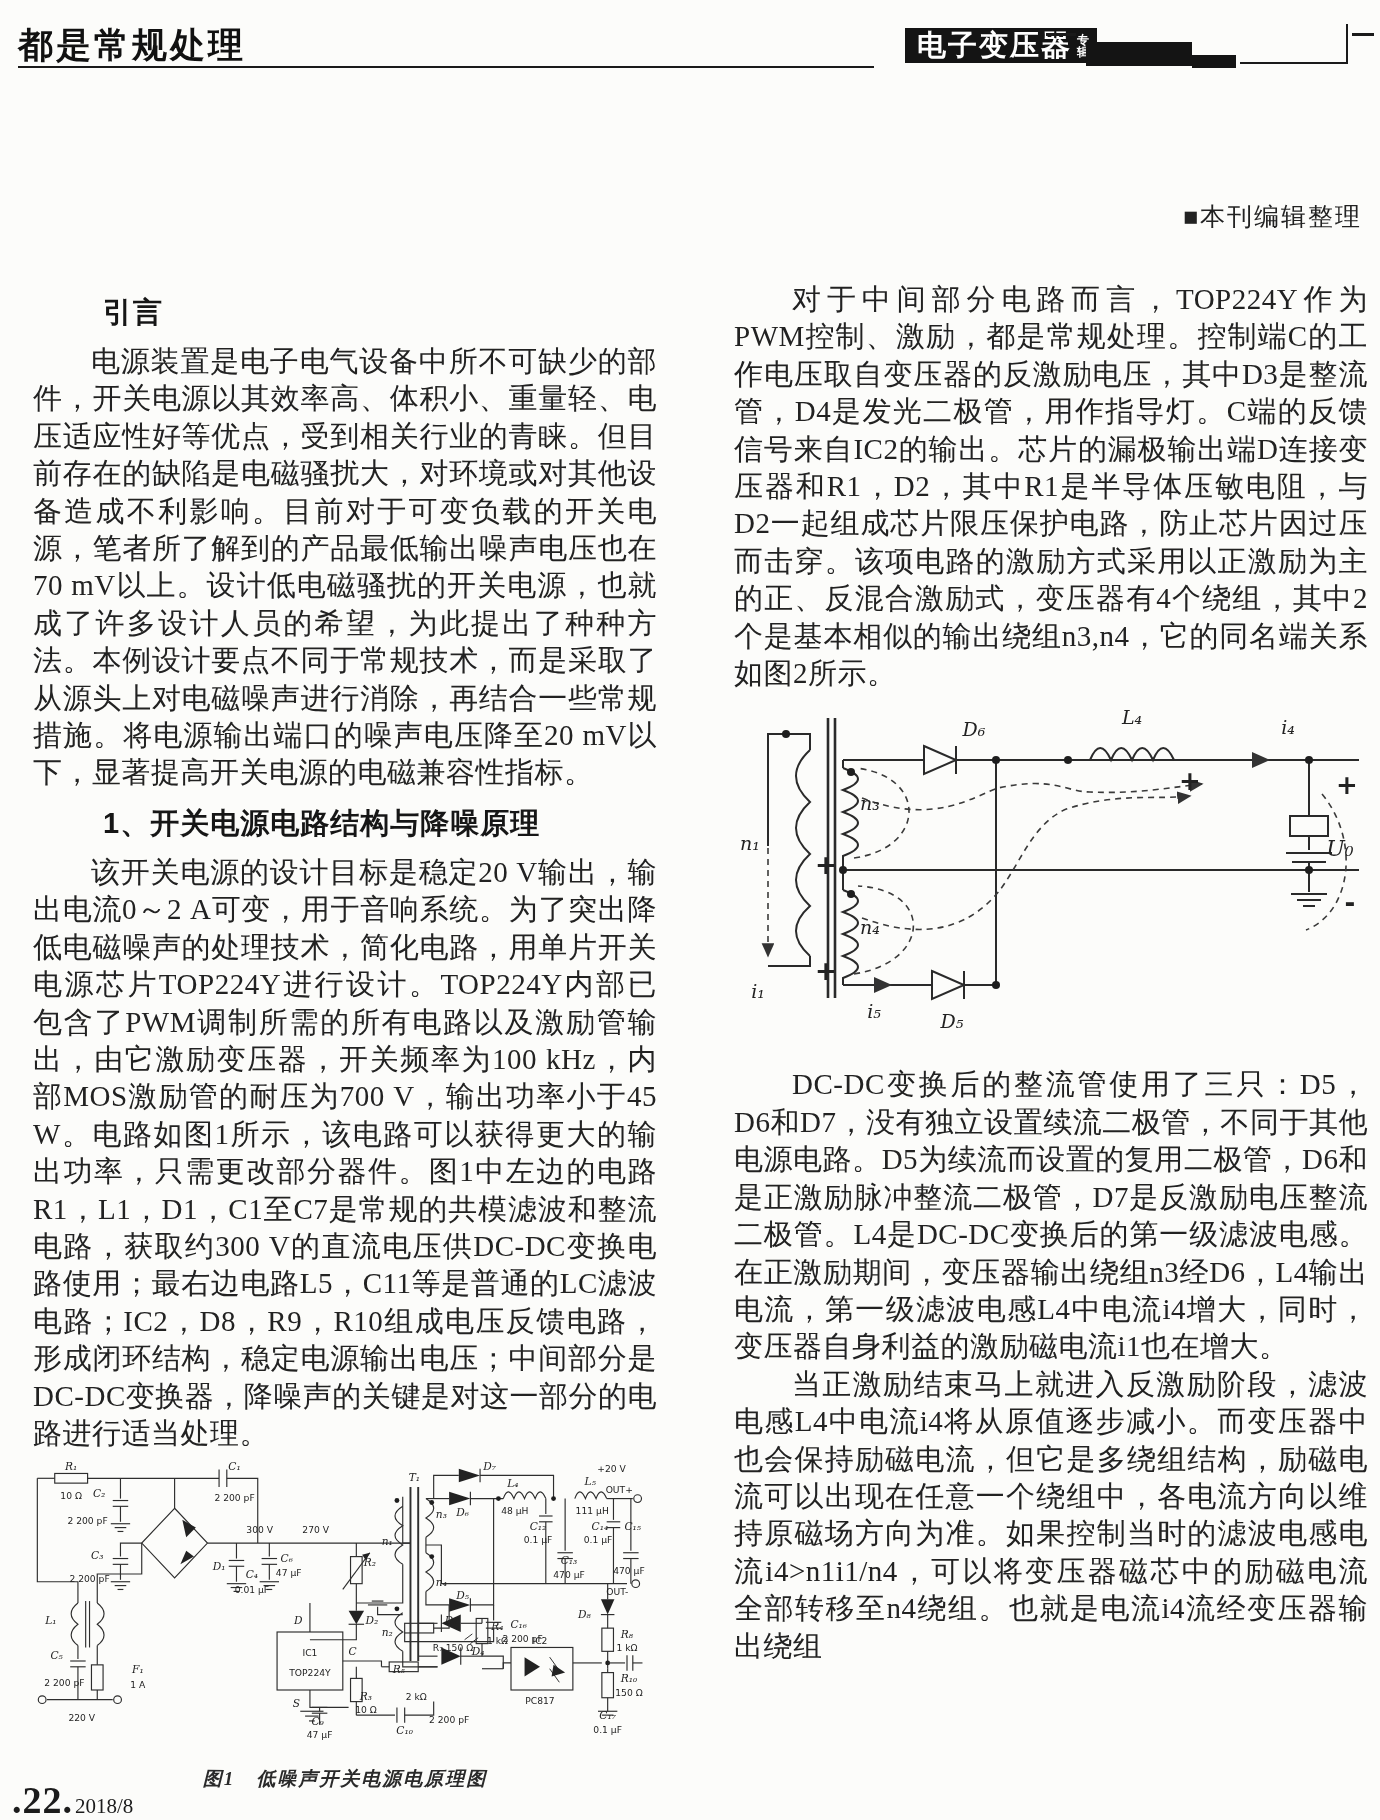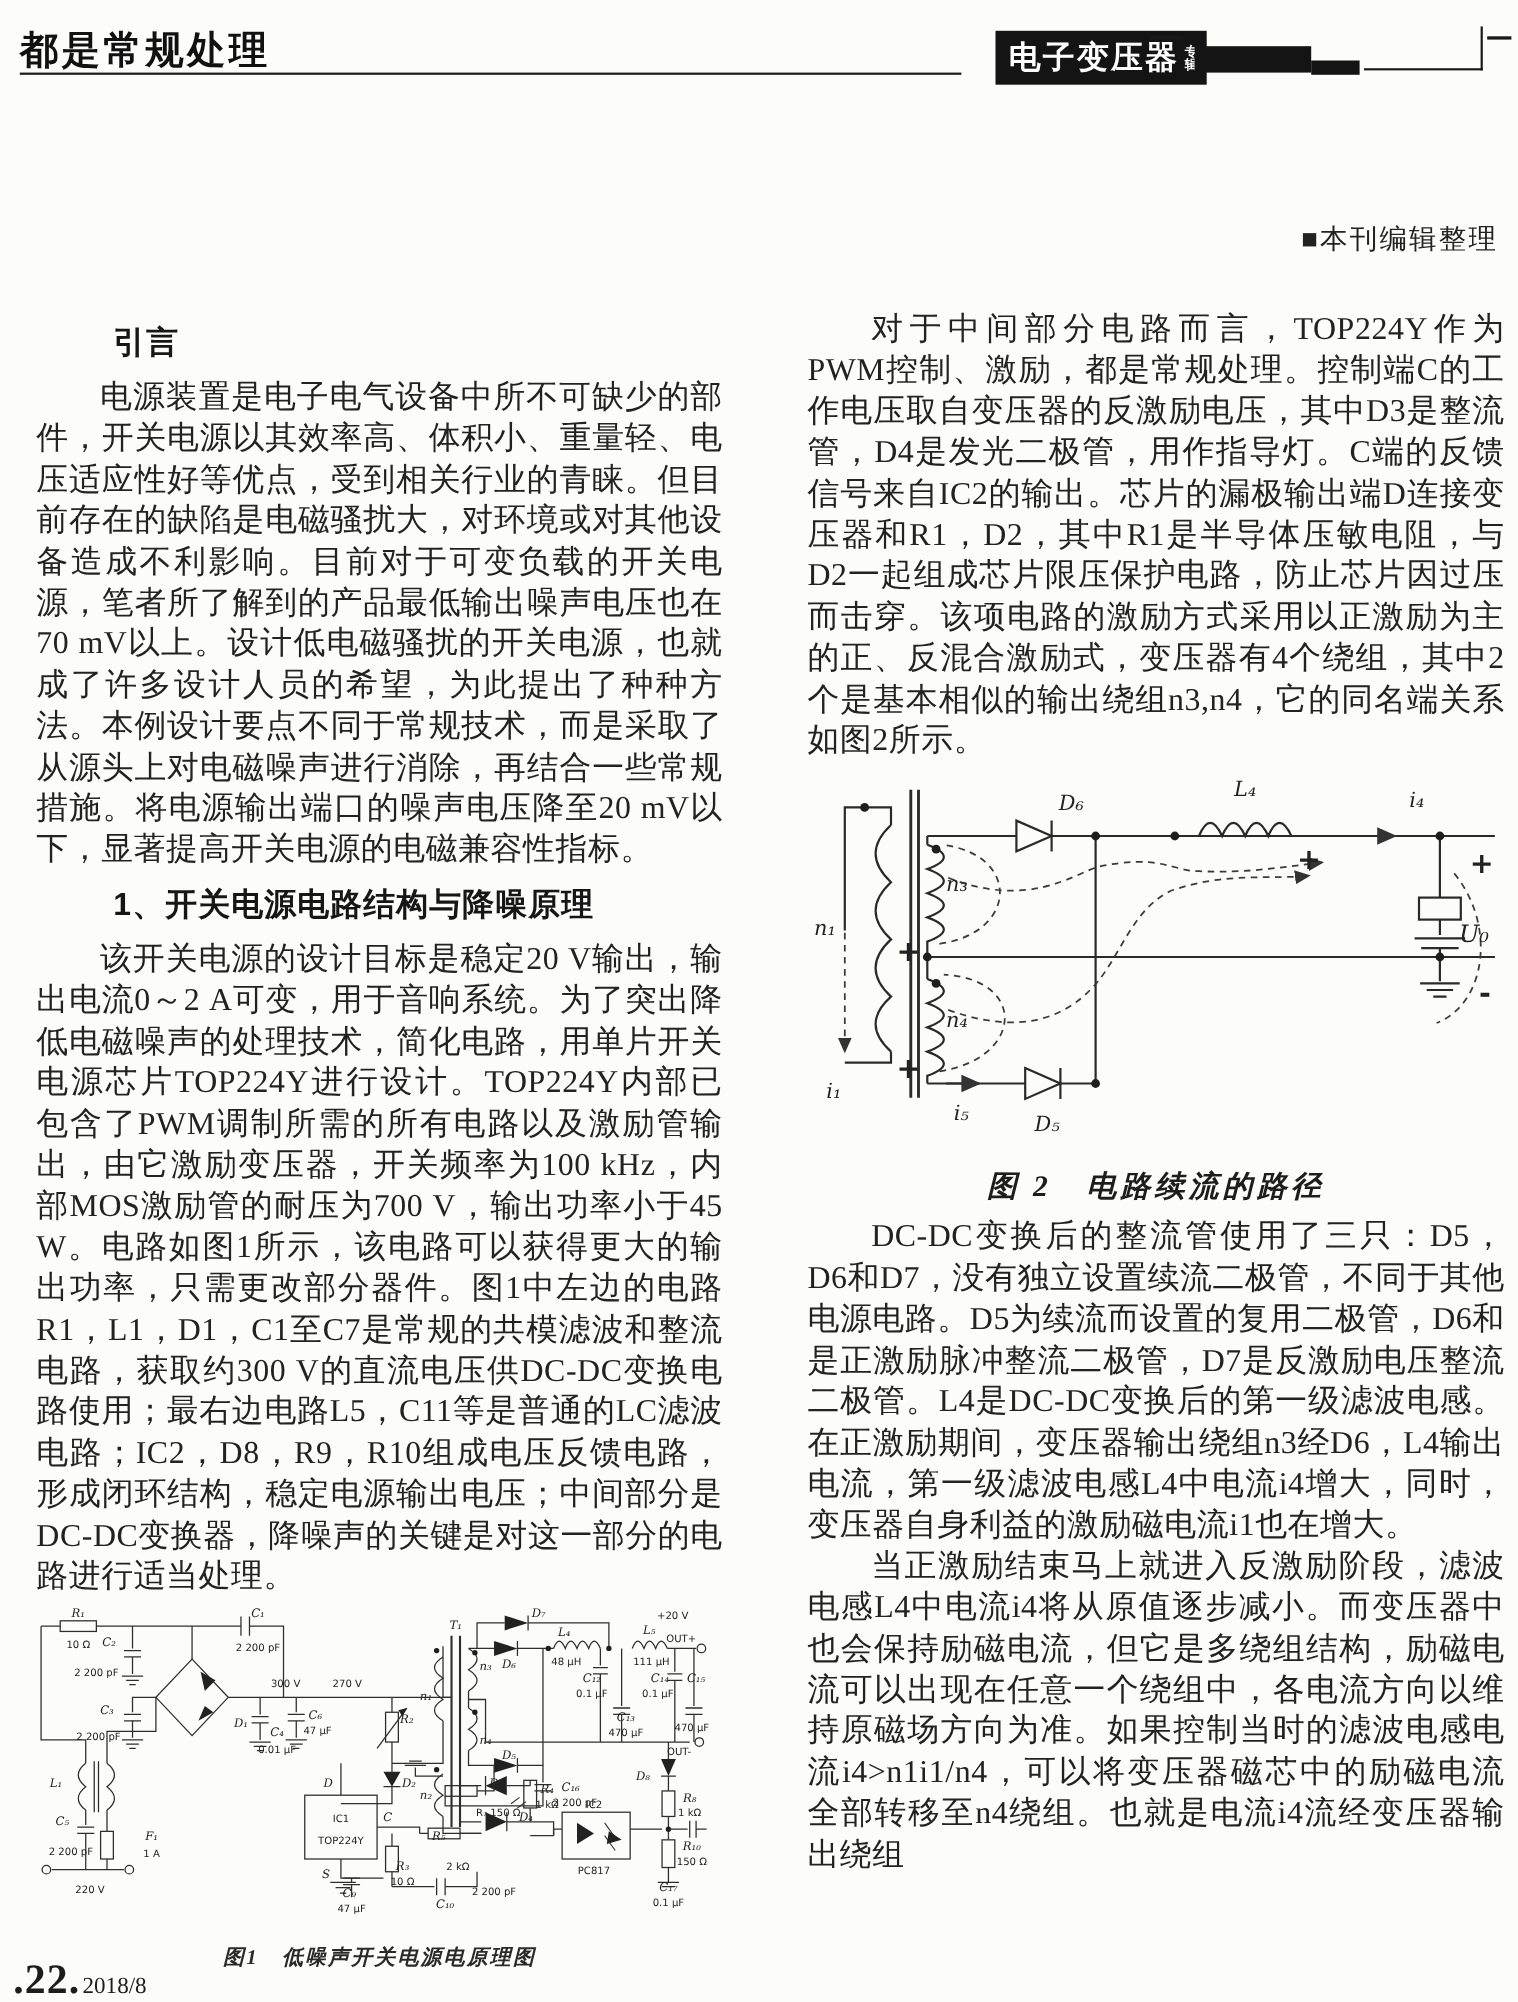--- a/index.html
+++ b/index.html
@@ -2,21 +2,21 @@
 <html><head>
 <meta charset="utf-8">
 <style>
   html,body{margin:0;padding:0;background:#e8e8e6;}
   .page{position:relative;width:1380px;height:1820px;background:#fcfcfa;margin:0 auto;overflow:hidden;
         font-family:"Liberation Serif",serif;color:#1d1d1d;}
   
   .section-title{position:absolute;left:18px;top:22px;font-family:"Liberation Sans",sans-serif;
         font-weight:bold;font-size:35px;letter-spacing:3px;color:#111;}
   .rule-a{position:absolute;left:18px;top:66px;width:856px;height:2px;background:#1a1a1a;}
-  .badge{position:absolute;left:905px;top:28px;height:49px;background:#141414;color:#fff;
+  .badge{position:absolute;left:905px;top:28px;height:35px;background:#141414;color:#fff;
         display:flex;align-items:center;padding:0 8px 0 12px;}
   .badge-main{font-family:"Liberation Sans",sans-serif;font-weight:bold;font-size:29px;letter-spacing:2px;}
   .badge-sub{font-family:"Liberation Sans",sans-serif;font-size:12px;line-height:12px;font-weight:bold;
         margin-left:5px;display:flex;flex-direction:column;}
   .step1{position:absolute;left:1086px;top:42px;width:106px;height:24px;background:#141414;}
   .step2{position:absolute;left:1192px;top:55px;width:44px;height:13px;background:#141414;}
   .rule-b{position:absolute;left:1240px;top:62px;width:108px;height:2px;background:#1a1a1a;}
   .vert-b{position:absolute;left:1346px;top:24px;width:2px;height:40px;background:#1a1a1a;}
   .dash-l{position:absolute;left:1046px;top:33px;width:30px;height:3px;background:#1a1a1a;}
   .dash-r{position:absolute;left:1352px;top:33px;width:22px;height:3px;background:#1a1a1a;}
@@ -467,21 +467,20 @@
             <text x="218" y="330" class="f2" text-anchor="middle">D₅</text>
             <text x="240" y="38" class="f2" text-anchor="middle">D₆</text>
             <text x="398" y="26" class="f2" text-anchor="middle">L₄</text>
             <text x="456" y="92" class="plus" text-anchor="middle">+</text>
             <text x="554" y="36" class="f2" text-anchor="middle">i₄</text>
             <text x="613" y="96" class="plus" text-anchor="middle">+</text>
             <text x="606" y="158" class="f2u" text-anchor="middle">U₀</text>
             <text x="616" y="214" class="plus" text-anchor="middle">-</text>
           </g>
       </svg>
-      <div class="fig-cap2">图 2　电路续流的路径</div>
     </div>
 
     <p class="body-p" style="margin-top:10px">DC-DC变换后的整流管使用了三只：D5，D6和D7，没有独立设置续流二极管，不同于其他电源电路。D5为续流而设置的复用二极管，D6和是正激励脉冲整流二极管，D7是反激励电压整流二极管。L4是DC-DC变换后的第一级滤波电感。在正激励期间，变压器输出绕组n3经D6，L4输出电流，第一级滤波电感L4中电流i4增大，同时，变压器自身利益的激励磁电流i1也在增大。</p>
     <p class="body-p">当正激励结束马上就进入反激励阶段，滤波电感L4中电流i4将从原值逐步减小。而变压器中也会保持励磁电流，但它是多绕组结构，励磁电流可以出现在任意一个绕组中，各电流方向以维持原磁场方向为准。如果控制当时的滤波电感电流i4&gt;n1i1/n4，可以将变压器磁芯中的励磁电流全部转移至n4绕组。也就是电流i4流经变压器输出绕组</p>
   </div>
 
   <div class="footer">
     <span class="page-no">.22.</span>
     <span class="issue">2018/8</span>
   </div>

